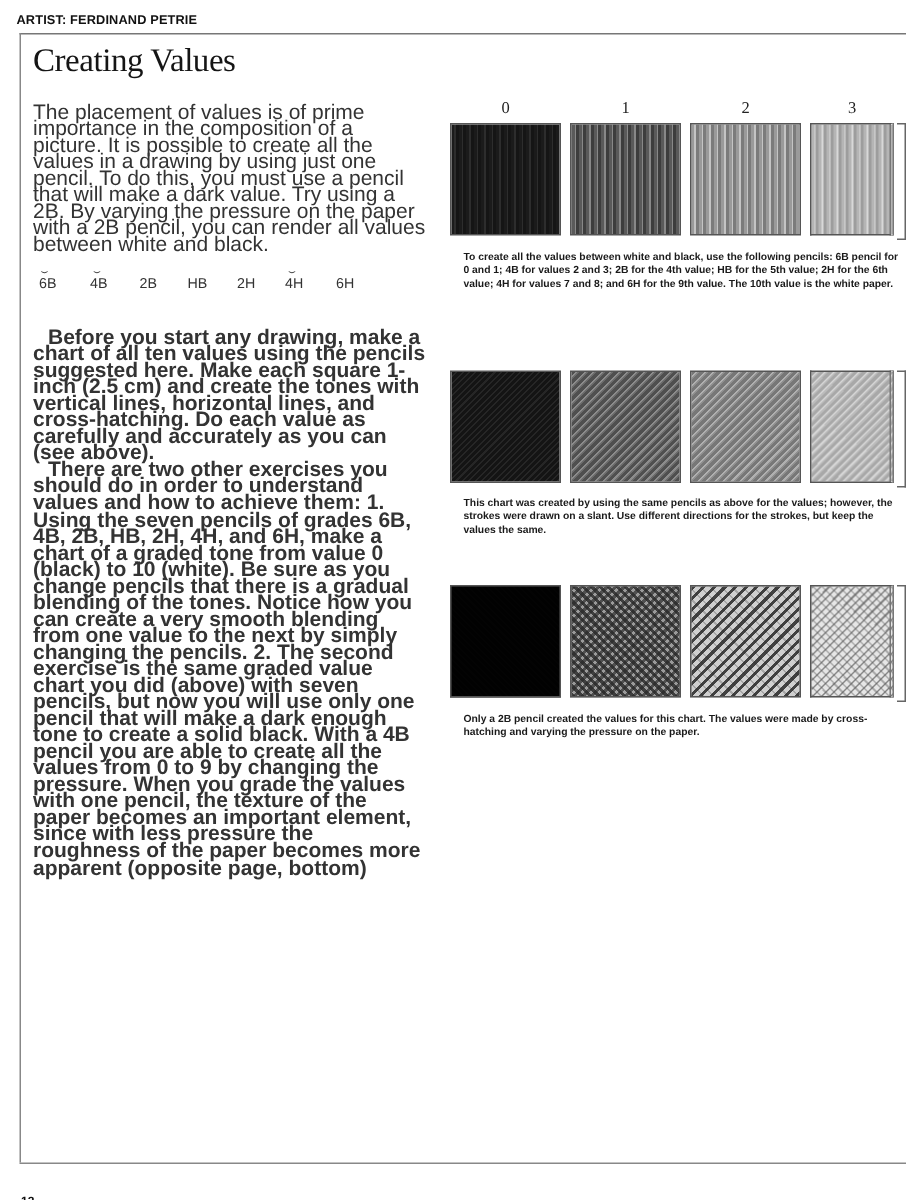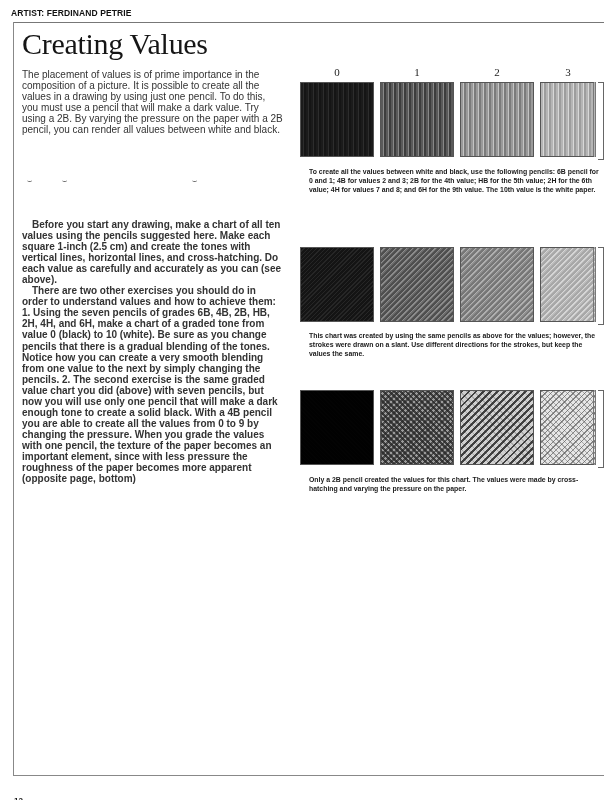--- a/index.html
+++ b/index.html
@@ -2,22 +2,22 @@
 <html><head>
 <meta charset="utf-8">
 <style>
   html, body { margin: 0; padding: 0; background: #ffffff; }
   body { width: 604px; height: 800px; position: relative; overflow: hidden; font-family: "Liberation Sans", sans-serif; color: #222; }
   .running-head { position: absolute; left: 11px; top: 8px; font-size: 8.5px; font-weight: bold; letter-spacing: 0.1px; color: #111; }
   .frame-top { position: absolute; left: 13px; top: 22px; width: 591px; height: 1px; background: #777; }
   .frame-left { position: absolute; left: 13px; top: 22px; width: 1px; height: 753px; background: #888; }
   .frame-bottom { position: absolute; left: 13px; top: 775px; width: 591px; height: 1px; background: #888; }
   .page-number { position: absolute; left: 14px; top: 780px; font-size: 8px; font-weight: bold; color: #111; margin-top: 16px; }
-  .title { position: absolute; left: 22px; top: 27px; font-family: "Liberation Serif", serif; font-size: 30px; color: #151515; letter-spacing: -0.3px; margin: 0; font-weight: normal; }
-  .body-text { position: absolute; left: 22px; width: 262px; font-size: 10px; line-height: 11.05px; color: #333; }
+  .title { position: absolute; left: 22px; top: 27px; font-family: "Liberation Serif", serif; font-size: 22px; color: #151515; letter-spacing: -0.3px; margin: 0; font-weight: normal; }
+  .body-text { position: absolute; left: 22px; width: 262px; font-size: 14px; line-height: 11.05px; color: #333; }
   .para { margin: 0; text-indent: 0; }
   .para.indent { text-indent: 10px; }
   .grade-table { position: absolute; left: 22px; top: 176px; width: 262px; font-size: 9.5px; color: #333; }
   .grade-row { position: relative; height: 14px; }
   .grade-row span { position: absolute; top: 0; }
   .brace { position: absolute; top: -3px; font-size: 8px; color: #444; }
   .chart-row { position: absolute; left: 300px; display: flex; gap: 6px; }
   .swatch { width: 74px; height: 75px; border: 1px solid #555; box-sizing: border-box; }
   .swatch.partial { width: 56px; border-right: 3px double #777; }
   .edge-mark { position: absolute; width: 5px; border: 1px solid #666; border-left: none; }
@@ -52,20 +52,29 @@
 <div class="body-text" style="top:69px;">
   <p class="para">The placement of values is of prime importance in the composition of a picture. It is possible to create all the values in a drawing by using just one pencil. To do this, you must use a pencil that will make a dark value. Try using a 2B. By varying the pressure on the paper with a 2B pencil, you can render all values between white and black.</p>
 </div>
 
 <div class="grade-table">
   <div class="grade-row" style="height:8px;">
     <span class="brace" style="left:5px">⌣</span>
     <span class="brace" style="left:40px">⌣</span>
     <span class="brace" style="left:170px">⌣</span>
   </div>
+  <div class="grade-row">
+    <span style="left:4px">6B</span>
+    <span style="left:38px">4B</span>
+    <span style="left:71px">2B</span>
+    <span style="left:103px">HB</span>
+    <span style="left:136px">2H</span>
+    <span style="left:168px">4H</span>
+    <span style="left:202px">6H</span>
+  </div>
 </div>
 
 <div class="body-text" style="top:219px;font-weight:bold;">
   <p class="para indent">Before you start any drawing, make a chart of all ten values using the pencils suggested here. Make each square 1-inch (2.5 cm) and create the tones with vertical lines, horizontal lines, and cross-hatching. Do each value as carefully and accurately as you can (see above).</p>
   <p class="para indent">There are two other exercises you should do in order to understand values and how to achieve them: 1. Using the seven pencils of grades 6B, 4B, 2B, HB, 2H, 4H, and 6H, make a chart of a graded tone from value 0 (black) to 10 (white). Be sure as you change pencils that there is a gradual blending of the tones. Notice how you can create a very smooth blending from one value to the next by simply changing the pencils. 2. The second exercise is the same graded value chart you did (above) with seven pencils, but now you will use only one pencil that will make a dark enough tone to create a solid black. With a 4B pencil you are able to create all the values from 0 to 9 by changing the pressure. When you grade the values with one pencil, the texture of the paper becomes an important element, since with less pressure the roughness of the paper becomes more apparent (opposite page, bottom)</p>
 </div>
 
 <div class="swatch-labels">
   <span>0</span>
   <span>1</span>

